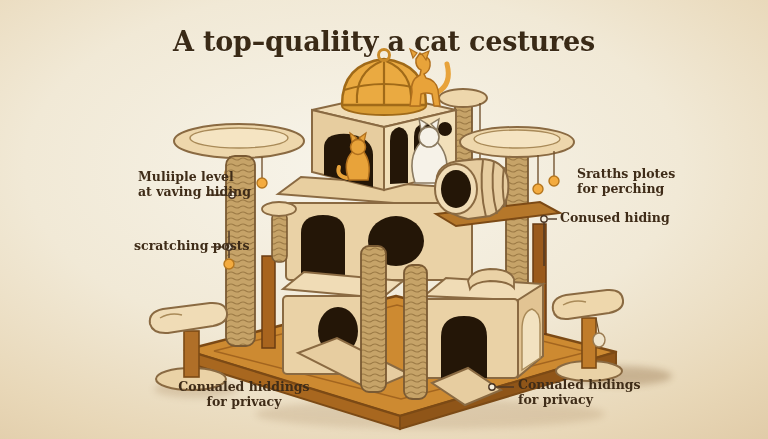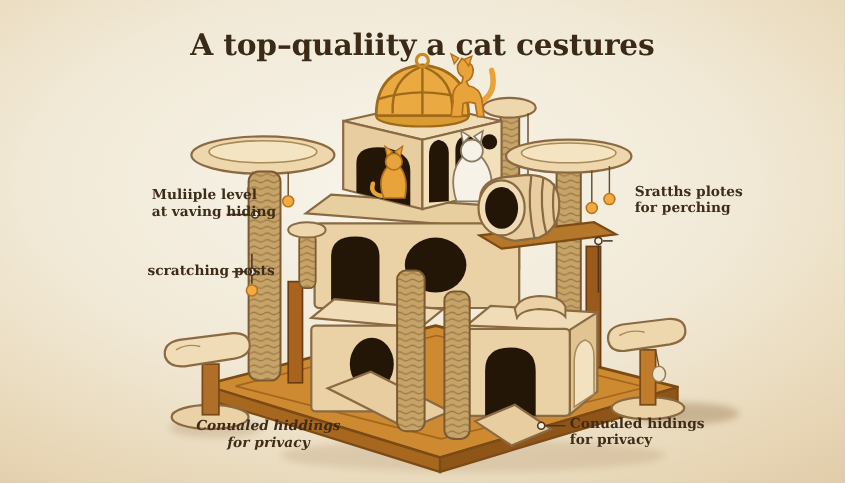--- a/index.html
+++ b/index.html
@@ -222,23 +222,24 @@
   <div class="callout" style="left:134px;top:239px;text-align:right;">
     <span>scratching posts</span>
   </div>
 
   <div class="callout" style="left:577px;top:167px;">
     <span>Sratths plotes</span>
     <span>for perching</span>
   </div>
 
   <div class="callout" style="left:560px;top:211px;">
-  </div>
-
-  <div class="callout c-center" style="left:178px;top:380px;width:132px;font-style:italic;">
+    <span>Conused hiding</span>
+  </div>
+
+  <div class="callout c-center" style="left:178px;top:380px;width:132px;">
     <span>Conualed hiddings</span>
     <span>for privacy</span>
   </div>
 
   <div class="callout" style="left:518px;top:378px;">
     <span>Conualed hidings</span>
     <span>for privacy</span>
   </div>
 
 </div>

